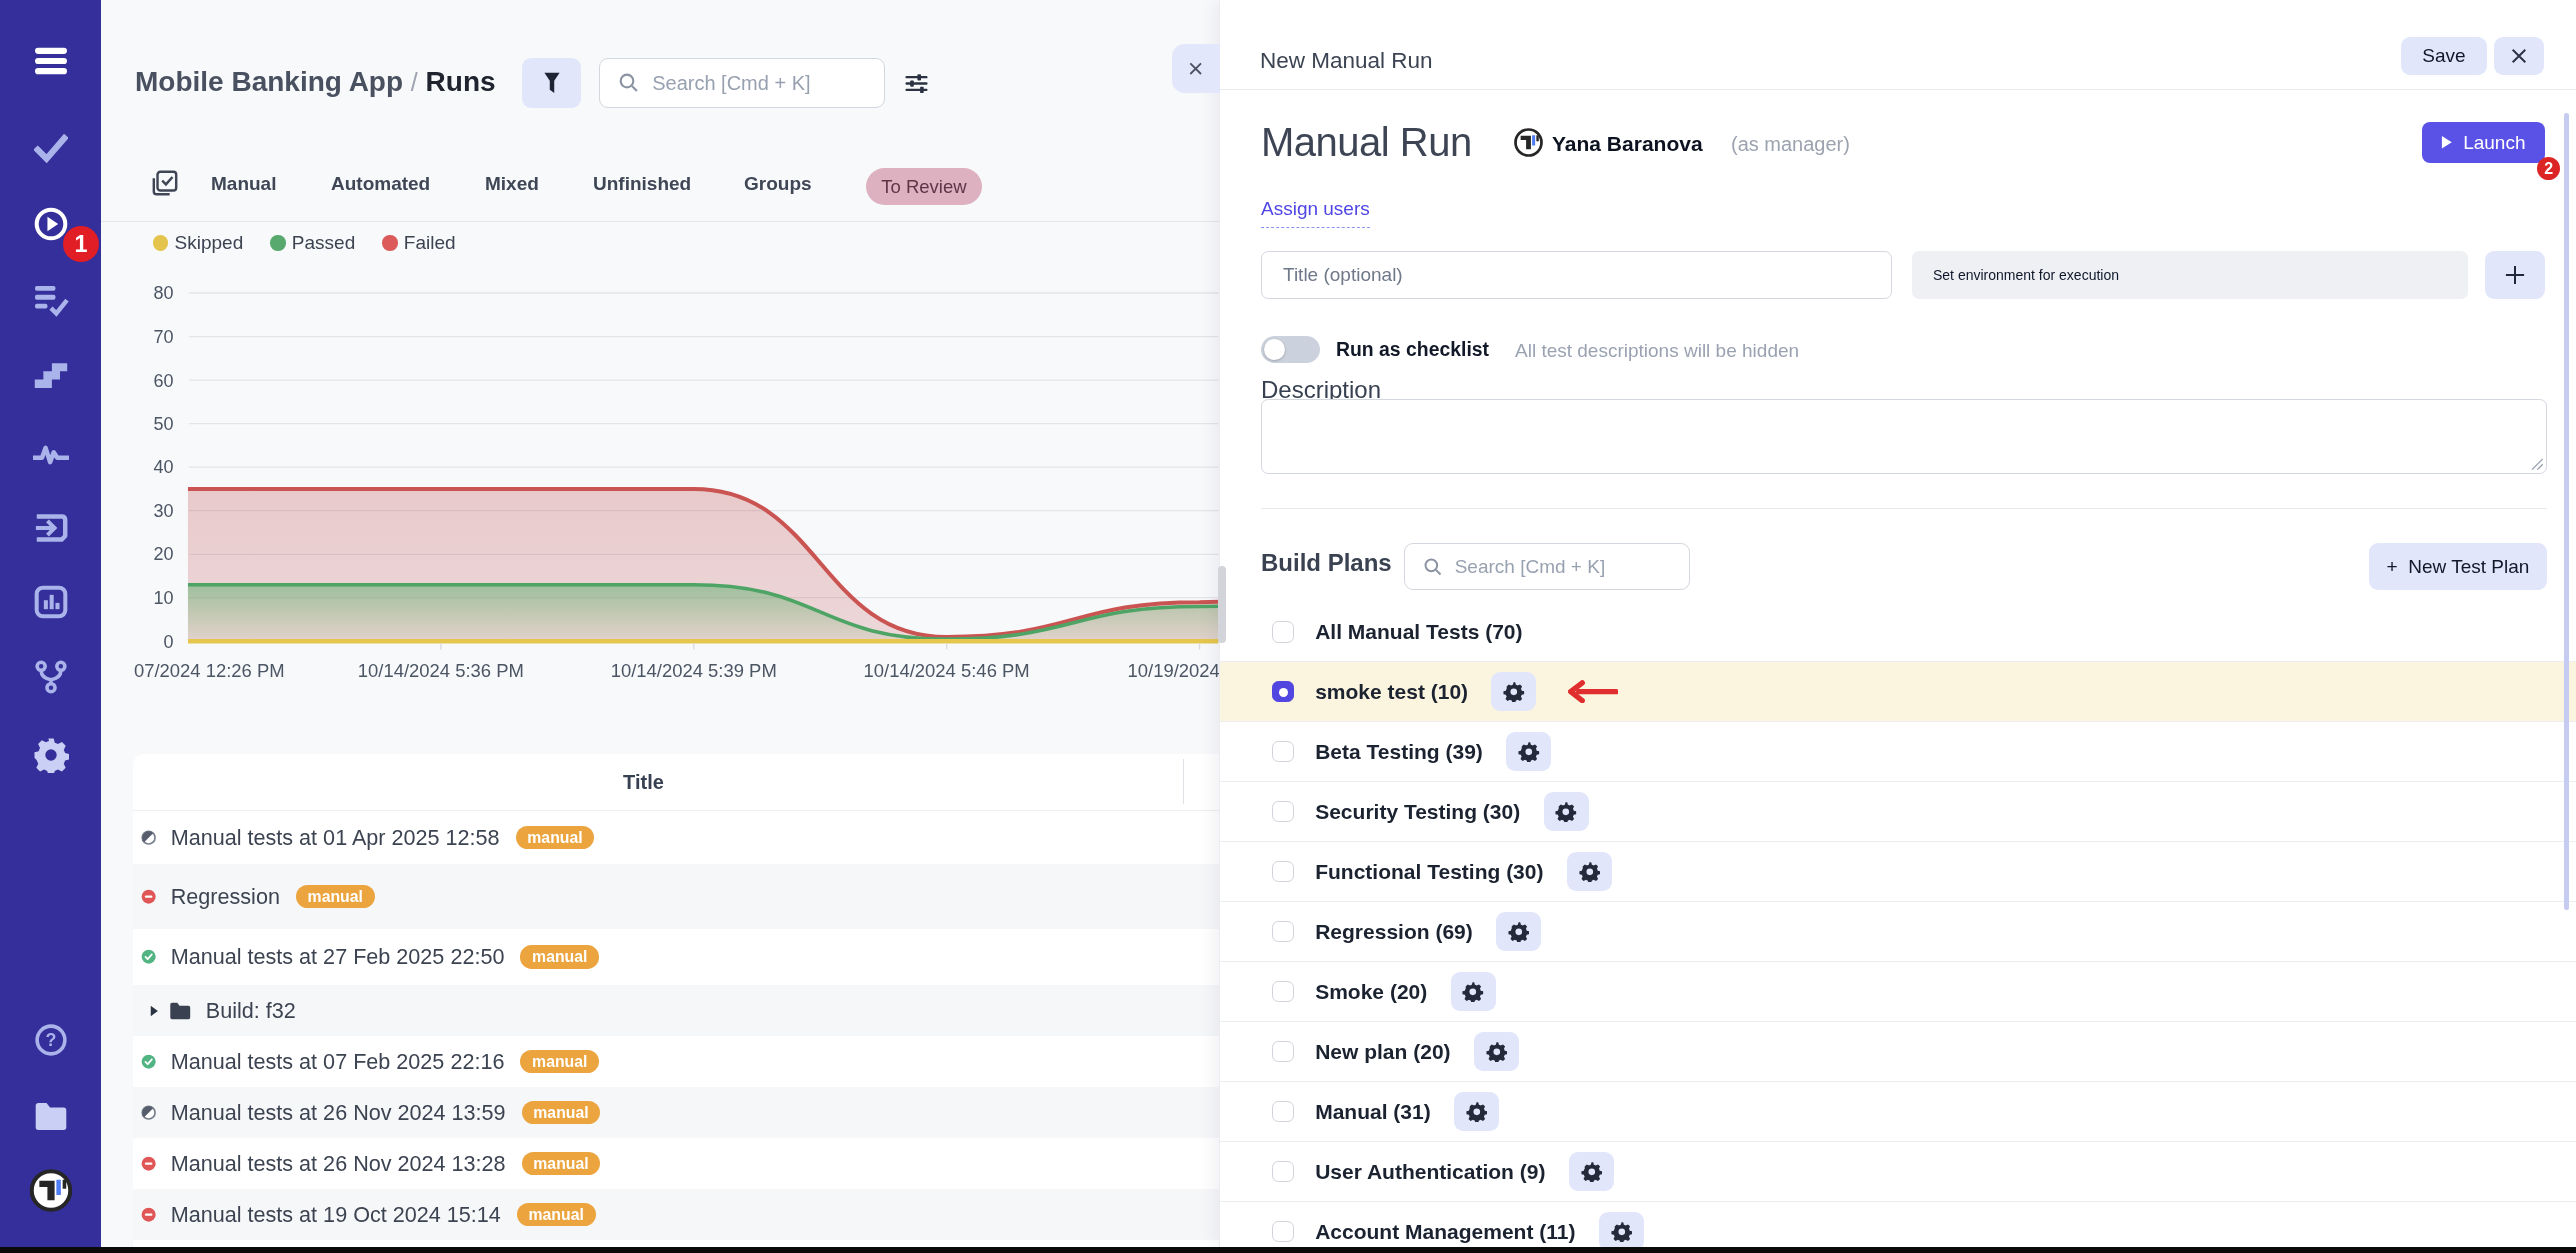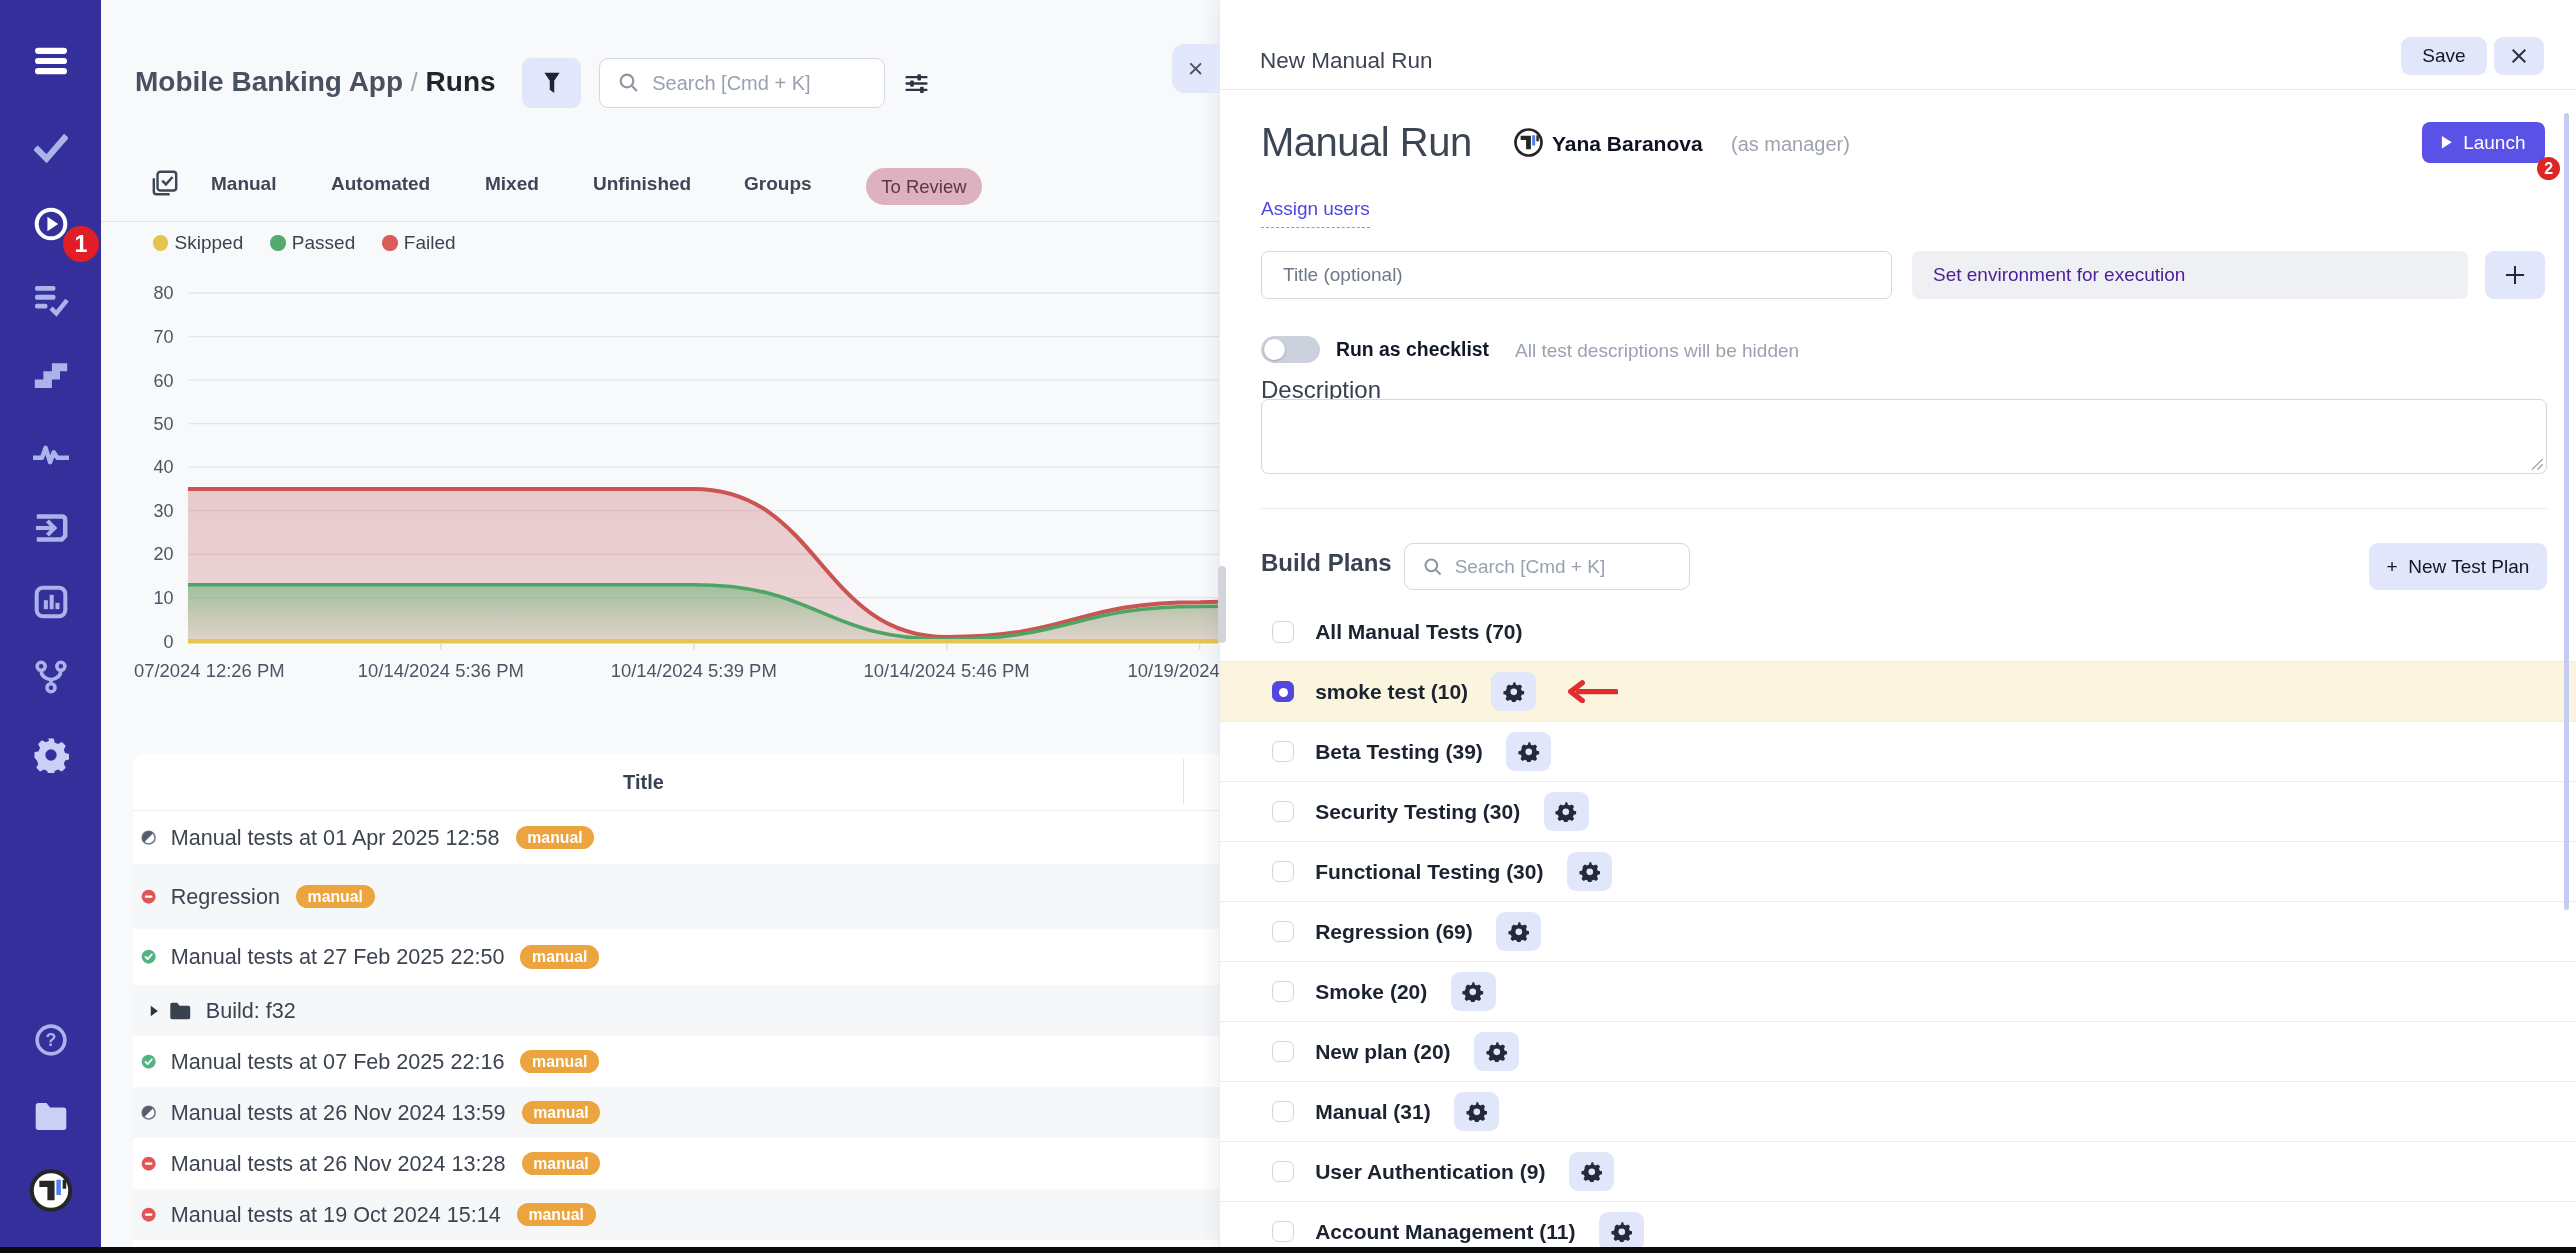--- a/index.html
+++ b/index.html
@@ -317,21 +317,21 @@
       </svg>
     <span style="margin-left:10px; font-size:19px; color:#fff;">Launch</span>
   </div>
   <div class="abs" style="left:1317px; top:157px; width:23.4px; height:23.4px; border-radius:50%; background:#dc2626; z-index:6; text-align:center; line-height:23.4px; color:#fff; font-size:16px; font-weight:700;">2</div>
   <div class="abs" style="left:41px; top:198px; font-size:19px; color:#4f46e5; border-bottom:1.4px dashed #8a94f0; padding-bottom:7.2px;">Assign users</div>
 
   <div class="abs inp" style="left:41px; top:251px; width:631px; height:48px; display:flex; align-items:center;">
       <span class="ph" style="margin-left:21px; font-size:19px;">Title (optional)</span>
     </div>
   <div class="abs" style="left:692px; top:251px; width:556px; height:48px; background:#eef0f4; border-radius:7.2px; display:flex; align-items:center;">
-      <span style="margin-left:21px; font-size:19px; color:#4c1d95;">Set environment for execution</span>
+      <span style="margin-left:21px; font-size:14px; color:#0f172a;">Set environment for execution</span>
     </div>
   <div class="abs lavbtn" style="left:1265px; top:251px; width:60px; height:48px;">
     <svg width="20" height="20" viewBox="0 0 22 22">
         <path d="M11 1 L11 21 M1 11 L21 11" stroke="#1f2937" stroke-width="2.2"></path>
       </svg>
   </div>
 
   <div class="abs" style="left:41px; top:336px; width:59px; height:27px; background:#ccd2dd; border-radius:13.5px;">
     <div style="position:absolute; left:2.7px; top:2.7px; width:21.6px; height:21.6px; background:#fff; border-radius:50%; box-shadow:0 0.9px 2.7px rgba(0,0,0,.25);"></div>
   </div>

